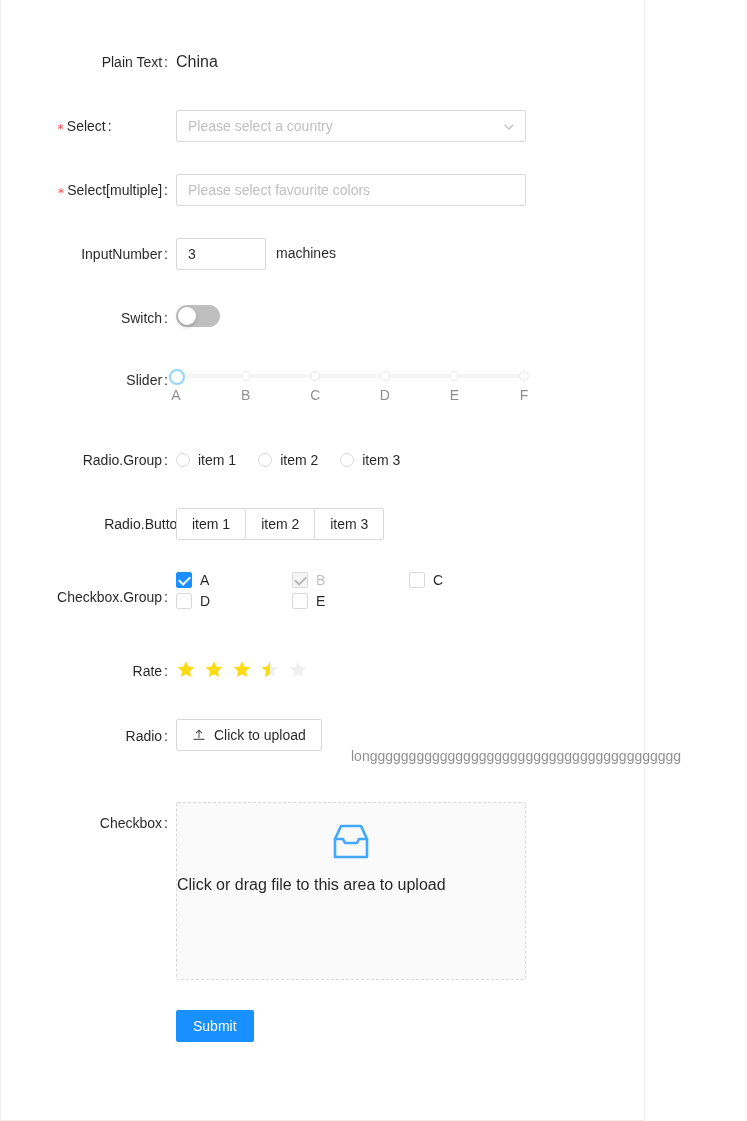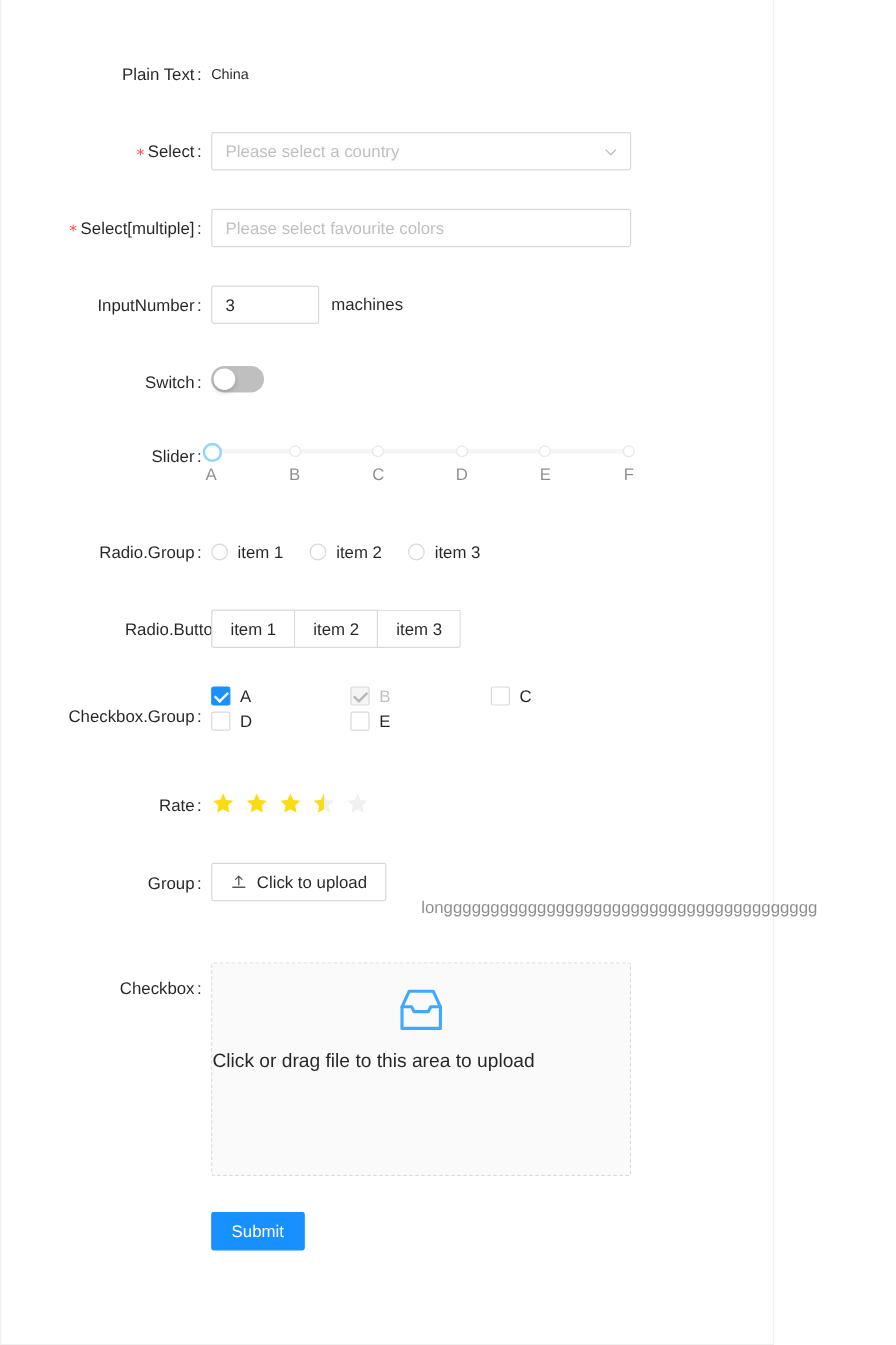--- a/index.html
+++ b/index.html
@@ -56,21 +56,21 @@
     margin-right: 3px;
   }
   .label .colon { margin-left: 2px; }
   .control {
     position: absolute;
     left: 175px;
   }
 
   
   .plain-text {
-    font-size: 12px;
+    font-size: 16px;
     color: rgba(0,0,0,0.85);
     line-height: 20px;
   }
 
   
   .select-box {
     box-sizing: border-box;
     height: 32px;
     border: 1px solid #d9d9d9;
     border-radius: 2px;
@@ -389,21 +389,21 @@
   <div class="form">
 
     <div class="row" style="top:52px;">
       <div class="label"><span>Plain Text</span><span class="colon">:</span></div>
       <div class="control" style="top:0;">
         <span class="plain-text">China</span>
       </div>
     </div>
 
     <div class="row" style="top:110px;">
-      <div class="label" style="top:6px;"><span class="star">*</span><span>Select</span><span class="colon">:</span></div>
+      <div class="label" style="top:6px;text-align:center;"><span class="star">*</span><span>Select</span><span class="colon">:</span></div>
       <div class="control" style="top:0;">
         <div class="select-box" style="width:350px;">
           <span class="ph">Please select a country</span>
           <span class="chevron">
             <svg width="10" height="10" viewBox="0 0 10 10">
                 <path d="M1 3 L5 7 L9 3" fill="none" stroke="#bfbfbf" stroke-width="1.1" stroke-linecap="round" stroke-linejoin="round"></path>
               </svg>
           </span>
         </div>
       </div>
@@ -558,21 +558,21 @@
             <span class="star-wrap">
               <svg width="20" height="20" viewBox="0 0 20 20">
                 <path d="M10 1.2 L12.45 6.6 L18.3 7.3 L14 11.3 L15.1 17.1 L10 14.3 L4.9 17.1 L6 11.3 L1.7 7.3 L7.55 6.6 Z" fill="#f0f0f0"></path>
               </svg>
             </span>
           </div>
       </div>
     </div>
 
     <div class="row" style="top:719px;">
-      <div class="label" style="top:7px;"><span>Group</span><span class="colon">:</span></div>
+      <div class="label" style="top:7px;"><span>Radio</span><span class="colon">:</span></div>
       <div class="control" style="top:0;">
         <div class="upload-btn">
           <span class="up-icon">
             <svg width="14" height="14" viewBox="0 0 14 14">
               <path d="M7 9.5 V2.2 M4.3 4.8 L7 2.1 L9.7 4.8" fill="none" stroke="rgba(0,0,0,0.65)" stroke-width="1.1" stroke-linecap="round" stroke-linejoin="round"></path>
               <path d="M2 11.4 H12" fill="none" stroke="rgba(0,0,0,0.65)" stroke-width="1.1" stroke-linecap="round"></path>
             </svg>
           </span>
           <span>Click to upload</span>
         </div>

